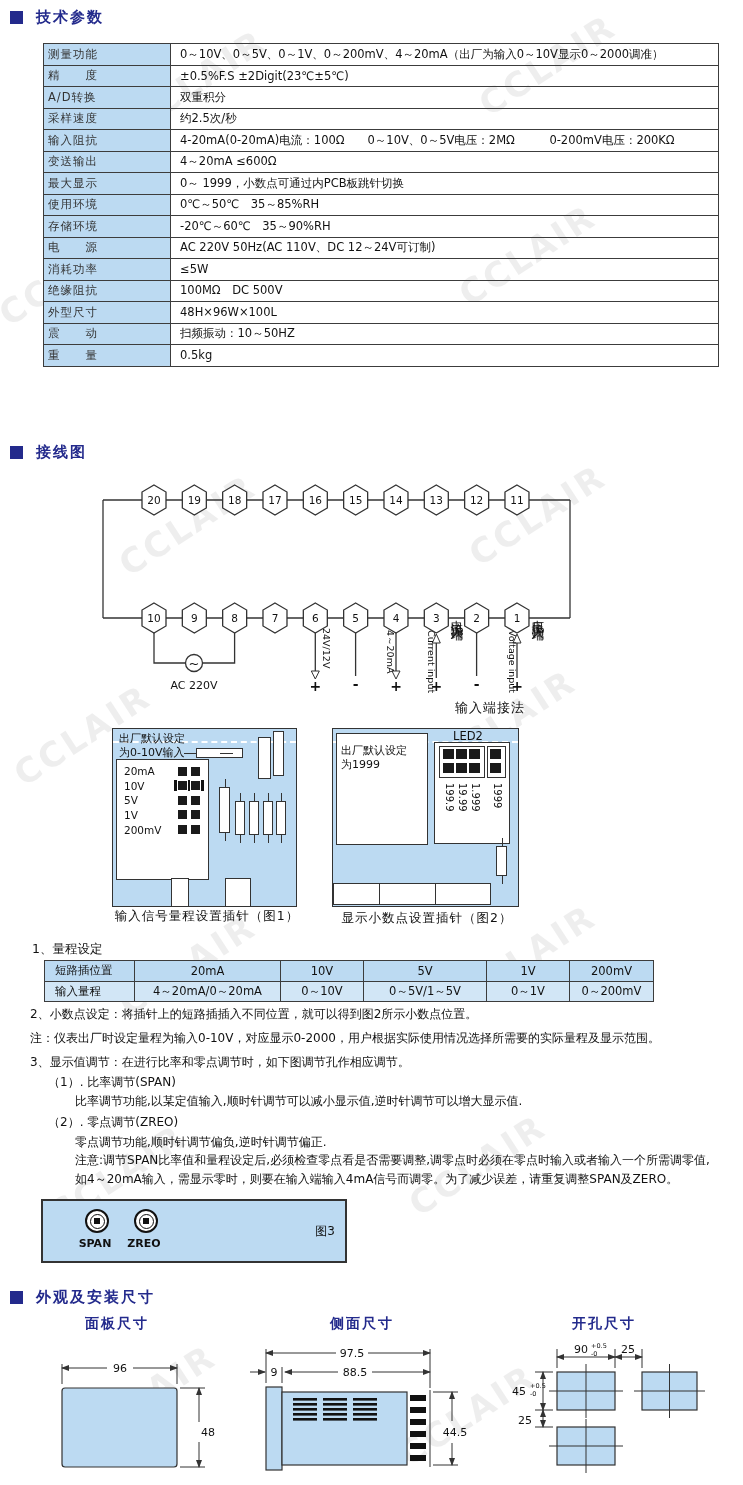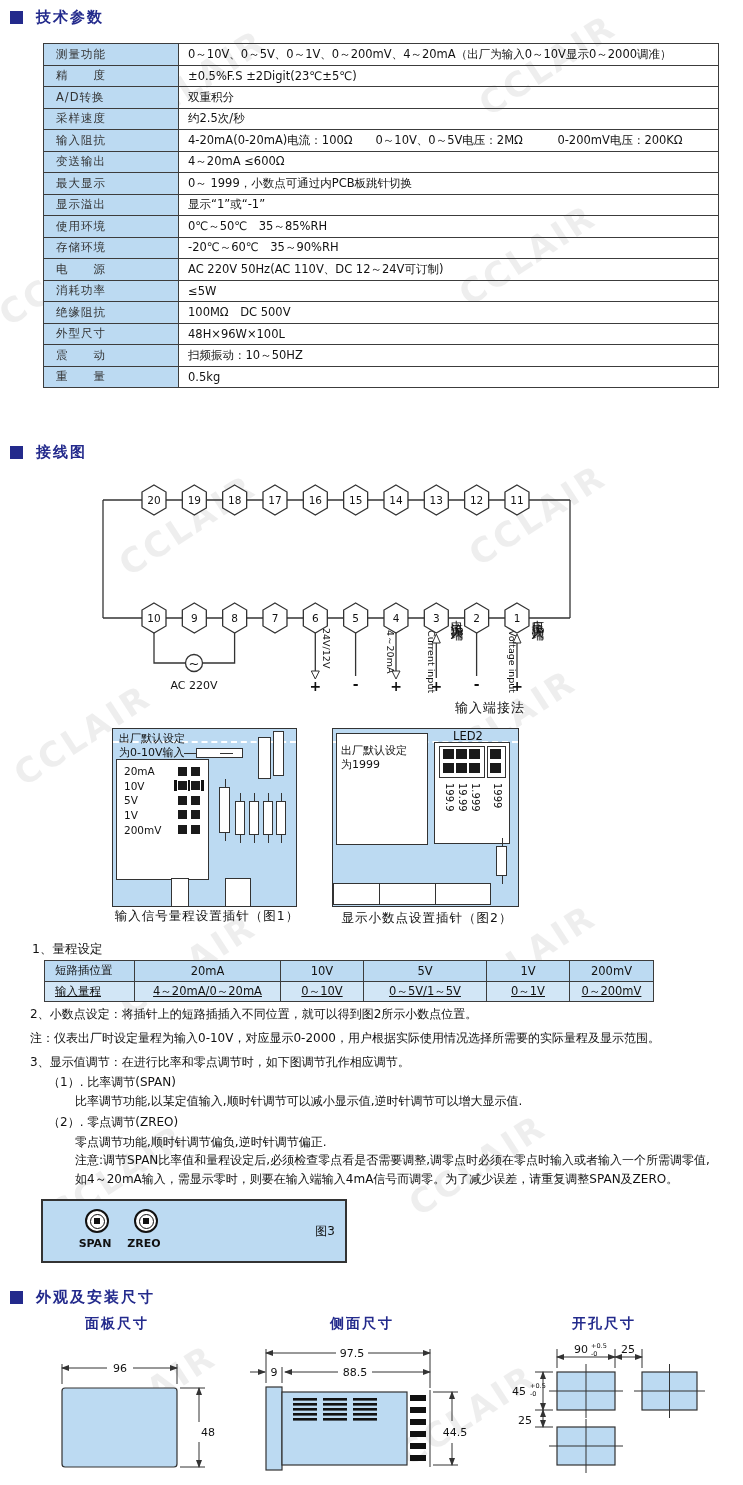--- a/index.html
+++ b/index.html
@@ -7,21 +7,21 @@
         font-family:"DejaVu Sans","Liberation Sans",sans-serif;color:#1a1a1a;}
   .wm{position:absolute;font-weight:bold;font-size:34px;letter-spacing:3px;
       color:rgba(150,150,150,0.16);transform:rotate(-33deg);white-space:nowrap;pointer-events:none;}
   .sec-hd{position:absolute;display:flex;align-items:center;gap:13px;}
   .sec-sq{width:13px;height:13px;background:#232a8c;}
   .sec-tt{font-size:15px;font-weight:bold;color:#232a8c;letter-spacing:2px;}
 
   
   #spec{position:absolute;left:43px;top:43px;width:676px;border-collapse:collapse;table-layout:fixed;}
   #spec td{border:1px solid #3c3c3c;height:20.5px;padding:0;font-size:11.5px;overflow:hidden;white-space:nowrap;}
-  #spec td.sl{width:122px;background:#bcdaf2;color:#333;padding-left:12px;letter-spacing:1px;}
+  #spec td.sl{width:122px;background:#bcdaf2;color:#333;padding-left:4px;letter-spacing:1px;}
   #spec td.sv{padding-left:9px;color:#111;margin-top:28px;}
 
   
   #wiring{position:absolute;left:95px;top:480px;}
   .wire{stroke:#333;stroke-width:1.3;fill:none;}
   .hex{fill:#fff;stroke:#333;stroke-width:1.3;}
   .hexnum{font-size:10.5px;fill:#111;text-anchor:middle;}
   .rot{font-size:9.5px;fill:#111;}
   .pm{font-size:14px;font-weight:bold;fill:#111;text-anchor:middle;}
   .aclab{font-size:11px;fill:#111;text-anchor:middle;}
@@ -50,21 +50,21 @@
   .hres::after{content:'';position:absolute;top:50%;right:-13px;height:1px;width:13px;background:#333;}
   .dp{position:absolute;font-size:10px;color:#111;transform:rotate(90deg);transform-origin:top left;white-space:nowrap;}
   .fig-cap{position:absolute;font-size:12.5px;color:#111;text-align:center;letter-spacing:1px;}
   .notch{position:absolute;background:#fff;border:1px solid #333;border-bottom:none;}
 
   
   #range-heading{position:absolute;left:32px;top:941px;font-size:12.5px;color:#111;}
   #range{position:absolute;left:44px;top:960px;width:609px;border-collapse:collapse;table-layout:fixed;}
   #range td{border:1px solid #3c3c3c;height:19.5px;padding:0;font-size:11.5px;text-align:center;color:#111;}
   #range tr.hd td{background:#bcdaf2;margin-top:42px;}
-  #range tr.vl td{background:#d2e6f6;text-decoration:underline;}
+  #range tr.vl td{background:#d2e6f6;}
   #range td:first-child{text-align:left;padding-left:10px;}
 
   .note{position:absolute;font-size:12px;color:#111;white-space:nowrap;}
 
   
   #fig3{position:absolute;left:41px;top:1199px;width:302px;height:60px;background:#bcdaf2;border:2px solid #333;}
   .knob{position:absolute;top:8px;width:20px;height:20px;border:2px solid #111;border-radius:50%;
         background:#fff;display:flex;align-items:center;justify-content:center;}
   .knob .ring{width:13px;height:13px;border:1.5px solid #111;border-radius:50%;
         display:flex;align-items:center;justify-content:center;}
@@ -126,24 +126,20 @@
           <td class="sl">输入阻抗</td>
           <td class="sv">4-20mA(0-20mA)电流：100Ω　　0～10V、0～5V电压：2MΩ　　　0-200mV电压：200KΩ</td>
         </tr>
         <tr>
           <td class="sl">变送输出</td>
           <td class="sv">4～20mA ≤600Ω</td>
         </tr>
         <tr>
           <td class="sl">最大显示</td>
           <td class="sv">0～ 1999，小数点可通过内PCB板跳针切换</td>
-        </tr>
-        <tr>
-          <td class="sl">显示溢出</td>
-          <td class="sv">显示“1”或“-1”</td>
         </tr>
         <tr>
           <td class="sl">使用环境</td>
           <td class="sv">0℃～50℃　35～85%RH</td>
         </tr>
         <tr>
           <td class="sl">存储环境</td>
           <td class="sv">-20℃～60℃　35～90%RH</td>
         </tr>
         <tr>

